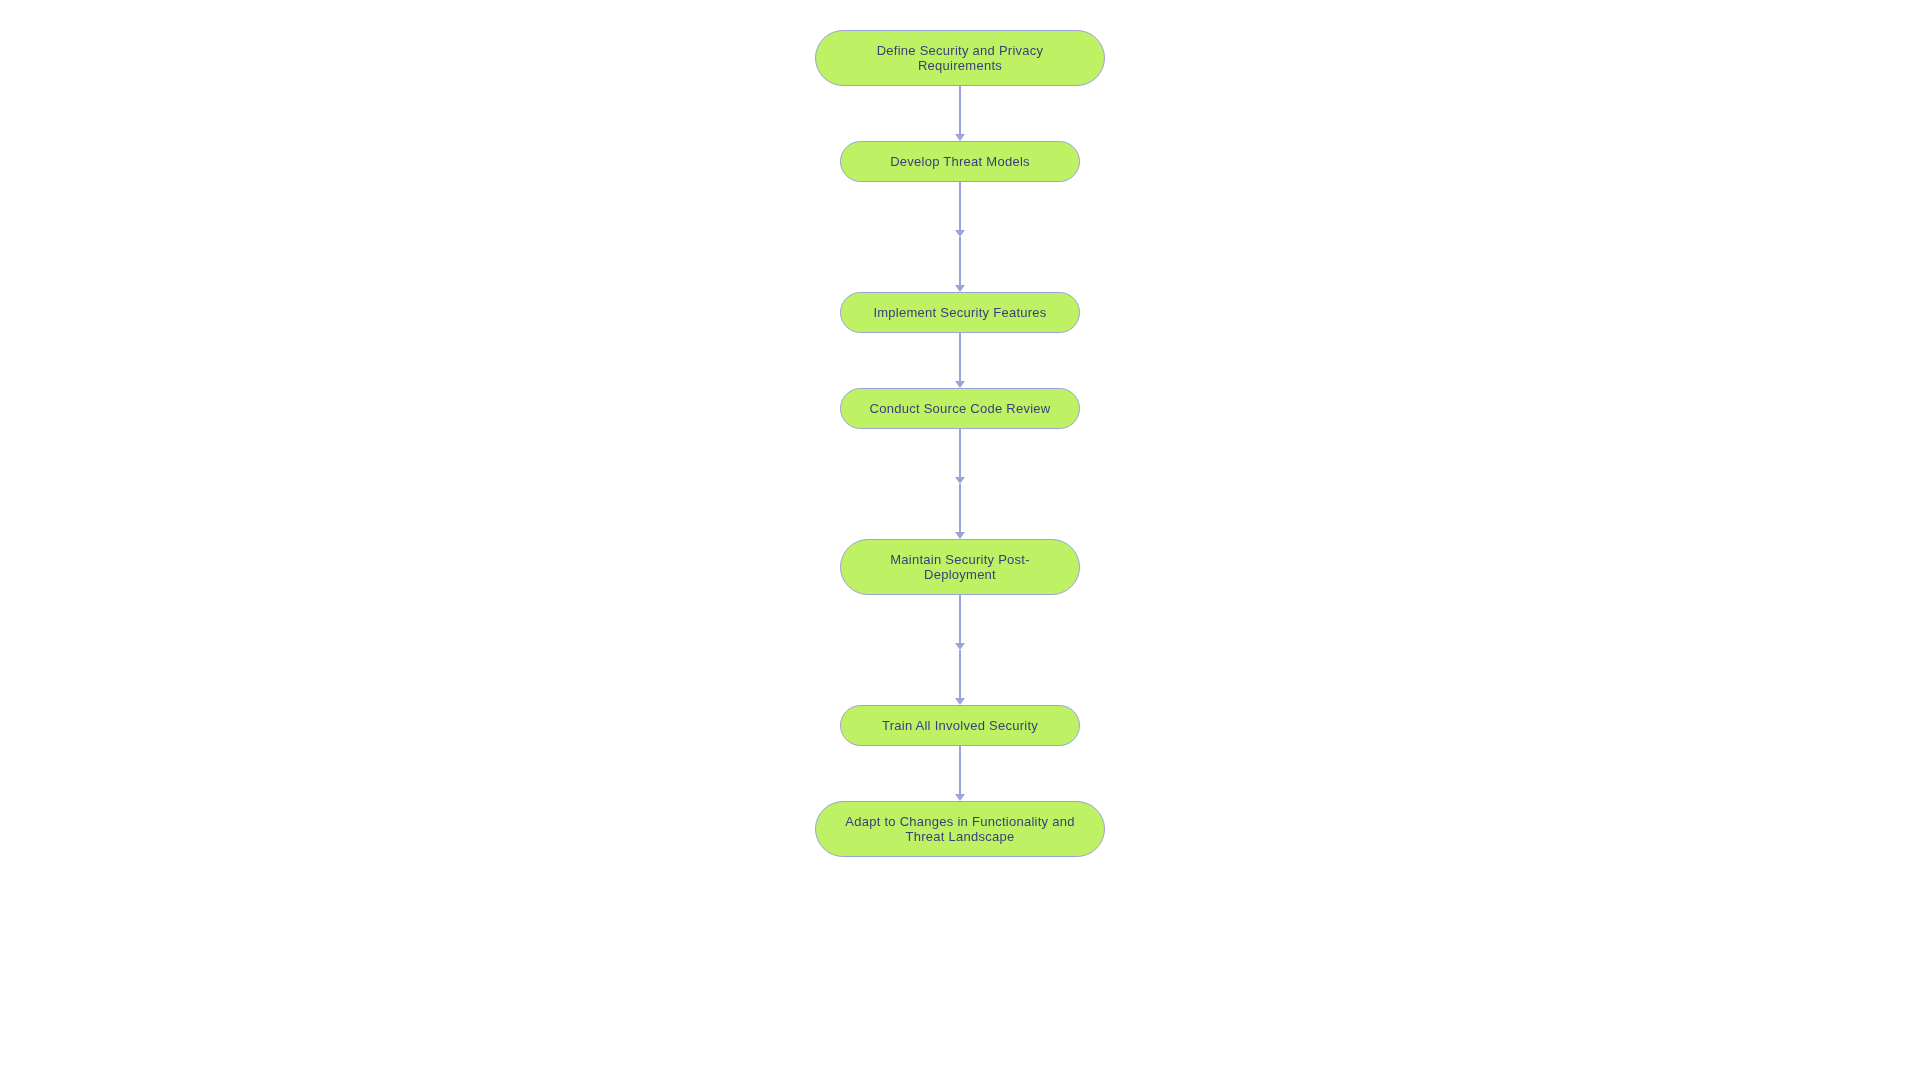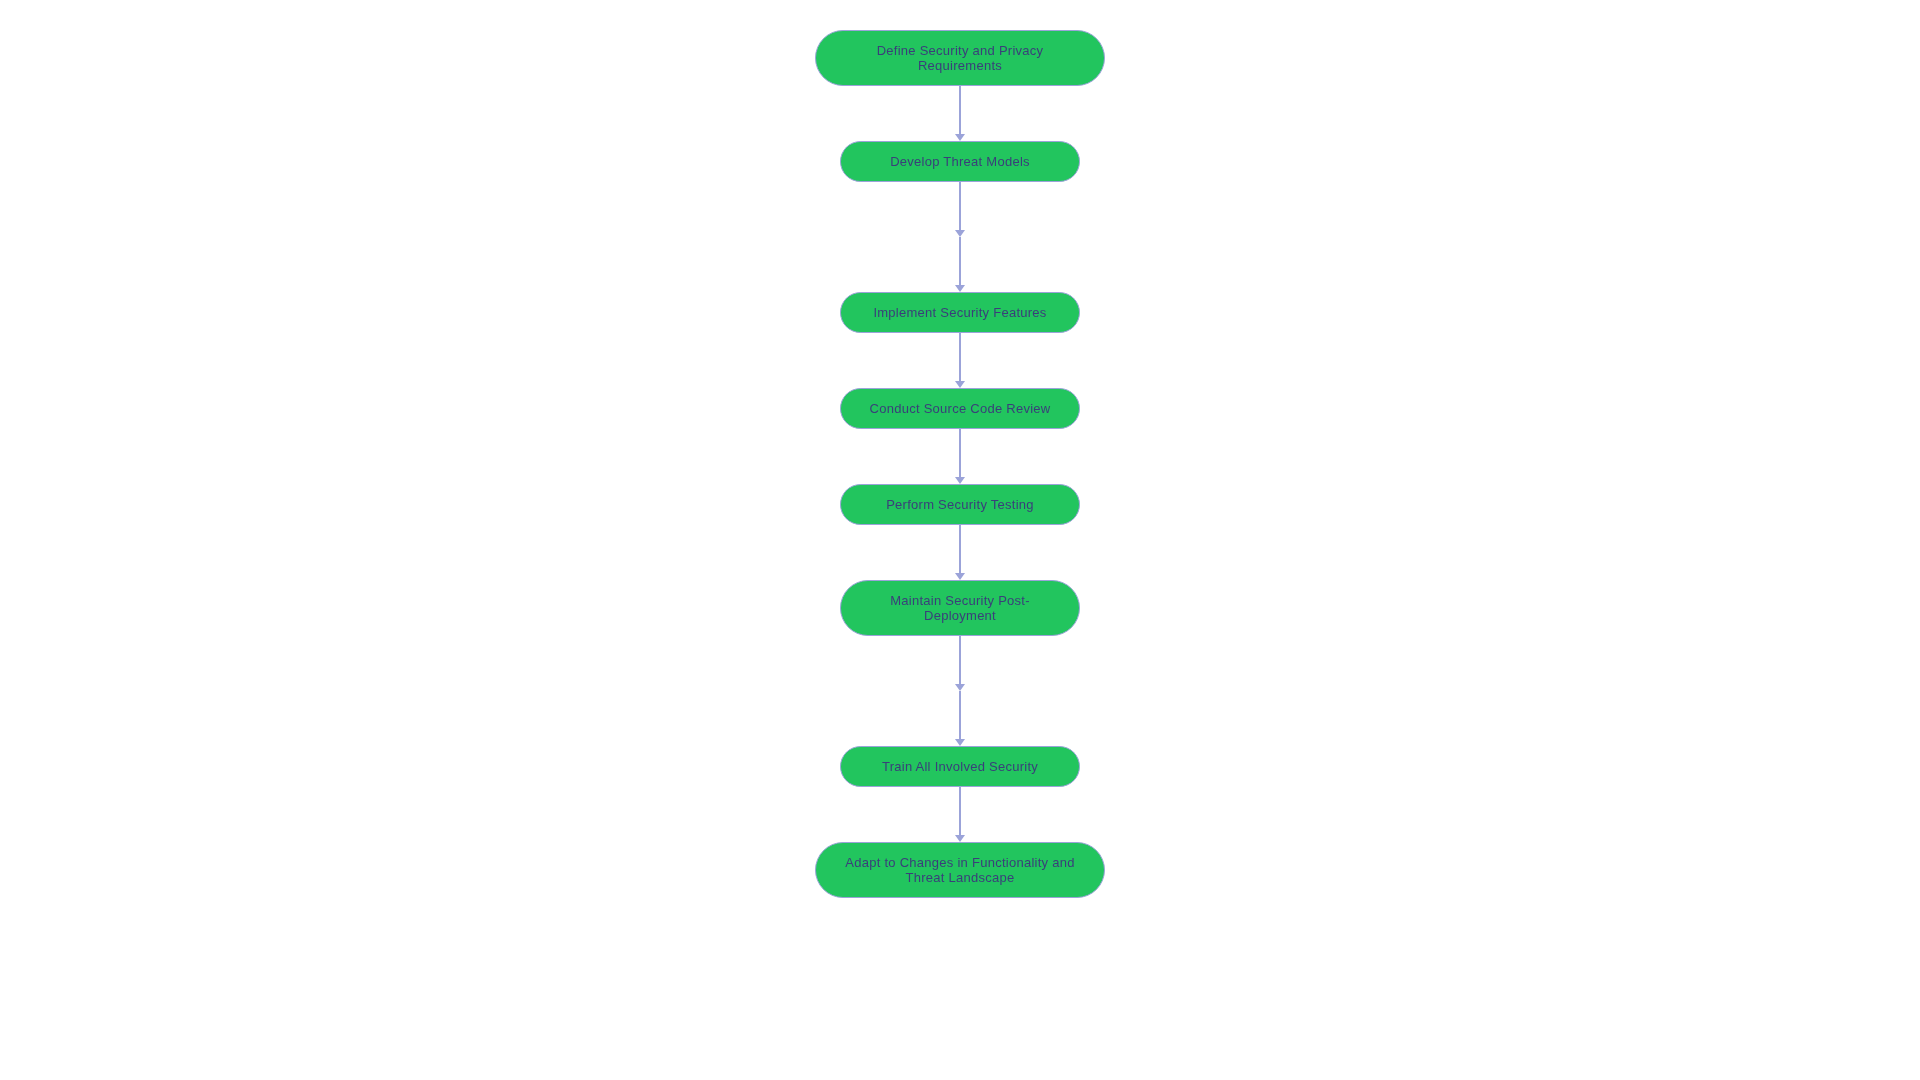--- a/index.html
+++ b/index.html
@@ -21,21 +21,21 @@
 
     .flowchart-container {
       display: flex;
       flex-direction: column;
       align-items: center;
       width: 400px;
       margin-top: 10px;
     }
 
     .flow-node {
-      background: #22c55e;
+      background: #bef264;
       border: 1.5px solid #9ba3d9;
       border-radius: 30px;
       padding: 12px 28px;
       text-align: center;
       font-size: 13px;
       font-weight: 400;
       color: #3a3f7a;
       letter-spacing: 0.02em;
       width: 240px;
       cursor: default;
@@ -76,21 +76,20 @@
 <div class="flowchart-container">
 <div class="flow-node wide">Define Security and Privacy Requirements</div>
     <div class="flow-arrow"></div>
     <div class="flow-node">Develop Threat Models</div>
     <div class="flow-arrow"></div>
     <div class="flow-arrow"></div>
     <div class="flow-node">Implement Security Features</div>
     <div class="flow-arrow"></div>
     <div class="flow-node">Conduct Source Code Review</div>
     <div class="flow-arrow"></div>
-    <div class="flow-node">Perform Security Testing</div>
     <div class="flow-arrow"></div>
     <div class="flow-node">Maintain Security Post-Deployment</div>
     <div class="flow-arrow"></div>
     <div class="flow-arrow"></div>
     <div class="flow-node">Train All Involved Security</div>
     <div class="flow-arrow"></div>
     <div class="flow-node wide">Adapt to Changes in Functionality and Threat Landscape</div>
   </div>
 
 </body></html>

